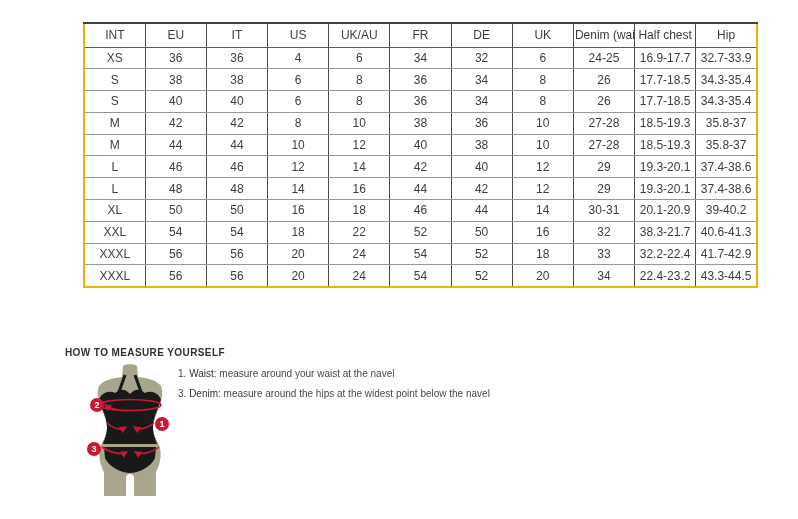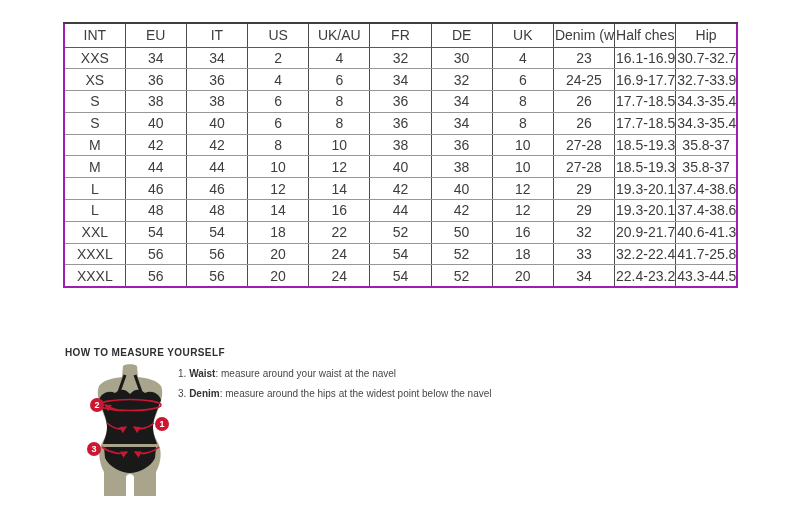--- a/index.html
+++ b/index.html
@@ -20,23 +20,24 @@
   .size-table-wrap {
     position: absolute;
     left: 63px;
     top: 22px;
     width: 675px;
   }
   table.size-table {
     width: 100%;
     border-collapse: collapse;
     table-layout: fixed;
-    border: 2px solid #a21caf;
-    font-size: 14px;
+    border: 2px solid #eab308;
+    font-size: 12px;
     color: #3d3d3d;
+    margin-left: 20px;
   }
   table.size-table th,
   table.size-table td {
     border-left: 1px solid #4c4c4c;
     border-right: 1px solid #4c4c4c;
     border-top: 1px solid #979797;
     border-bottom: 1px solid #979797;
     text-align: center;
     vertical-align: middle;
     height: 21.8px;
@@ -68,21 +69,21 @@
     width: 420px;
     font-size: 10px;
     color: #474747;
   }
   .measure-steps .step {
     margin-bottom: 8.5px;
     line-height: 11px;
     white-space: nowrap;
   }
   .measure-steps .step-label {
-    font-weight: bold;
+    font-weight: normal;
     color: #333333;
   }
   .figure-wrap {
     position: absolute;
     left: 84px;
     top: 363px;
     width: 86px;
     height: 136px;
   }
   .figure-wrap svg { display: block; width: 100%; height: 100%; }
@@ -104,33 +105,20 @@
             <th>FR</th>
             <th>DE</th>
             <th>UK</th>
             <th>Denim (waist)</th>
             <th>Half chest</th>
             <th>Hip</th>
           </tr>
       </thead>
       <tbody>
           <tr>
-            <td>XXS</td>
-            <td>34</td>
-            <td>34</td>
-            <td>2</td>
-            <td>4</td>
-            <td>32</td>
-            <td>30</td>
-            <td>4</td>
-            <td>23</td>
-            <td>16.1-16.9</td>
-            <td>30.7-32.7</td>
-          </tr>
-          <tr>
             <td>XS</td>
             <td>36</td>
             <td>36</td>
             <td>4</td>
             <td>6</td>
             <td>34</td>
             <td>32</td>
             <td>6</td>
             <td>24-25</td>
             <td>16.9-17.7</td>
@@ -208,44 +196,57 @@
             <td>14</td>
             <td>16</td>
             <td>44</td>
             <td>42</td>
             <td>12</td>
             <td>29</td>
             <td>19.3-20.1</td>
             <td>37.4-38.6</td>
           </tr>
           <tr>
+            <td>XL</td>
+            <td>50</td>
+            <td>50</td>
+            <td>16</td>
+            <td>18</td>
+            <td>46</td>
+            <td>44</td>
+            <td>14</td>
+            <td>30-31</td>
+            <td>20.1-20.9</td>
+            <td>39-40.2</td>
+          </tr>
+          <tr>
             <td>XXL</td>
             <td>54</td>
             <td>54</td>
             <td>18</td>
             <td>22</td>
             <td>52</td>
             <td>50</td>
             <td>16</td>
             <td>32</td>
-            <td>20.9-21.7</td>
+            <td>38.3-21.7</td>
             <td>40.6-41.3</td>
           </tr>
           <tr>
             <td>XXXL</td>
             <td>56</td>
             <td>56</td>
             <td>20</td>
             <td>24</td>
             <td>54</td>
             <td>52</td>
             <td>18</td>
             <td>33</td>
             <td>32.2-22.4</td>
-            <td>41.7-25.8</td>
+            <td>41.7-42.9</td>
           </tr>
           <tr>
             <td>XXXL</td>
             <td>56</td>
             <td>56</td>
             <td>20</td>
             <td>24</td>
             <td>54</td>
             <td>52</td>
             <td>20</td>

